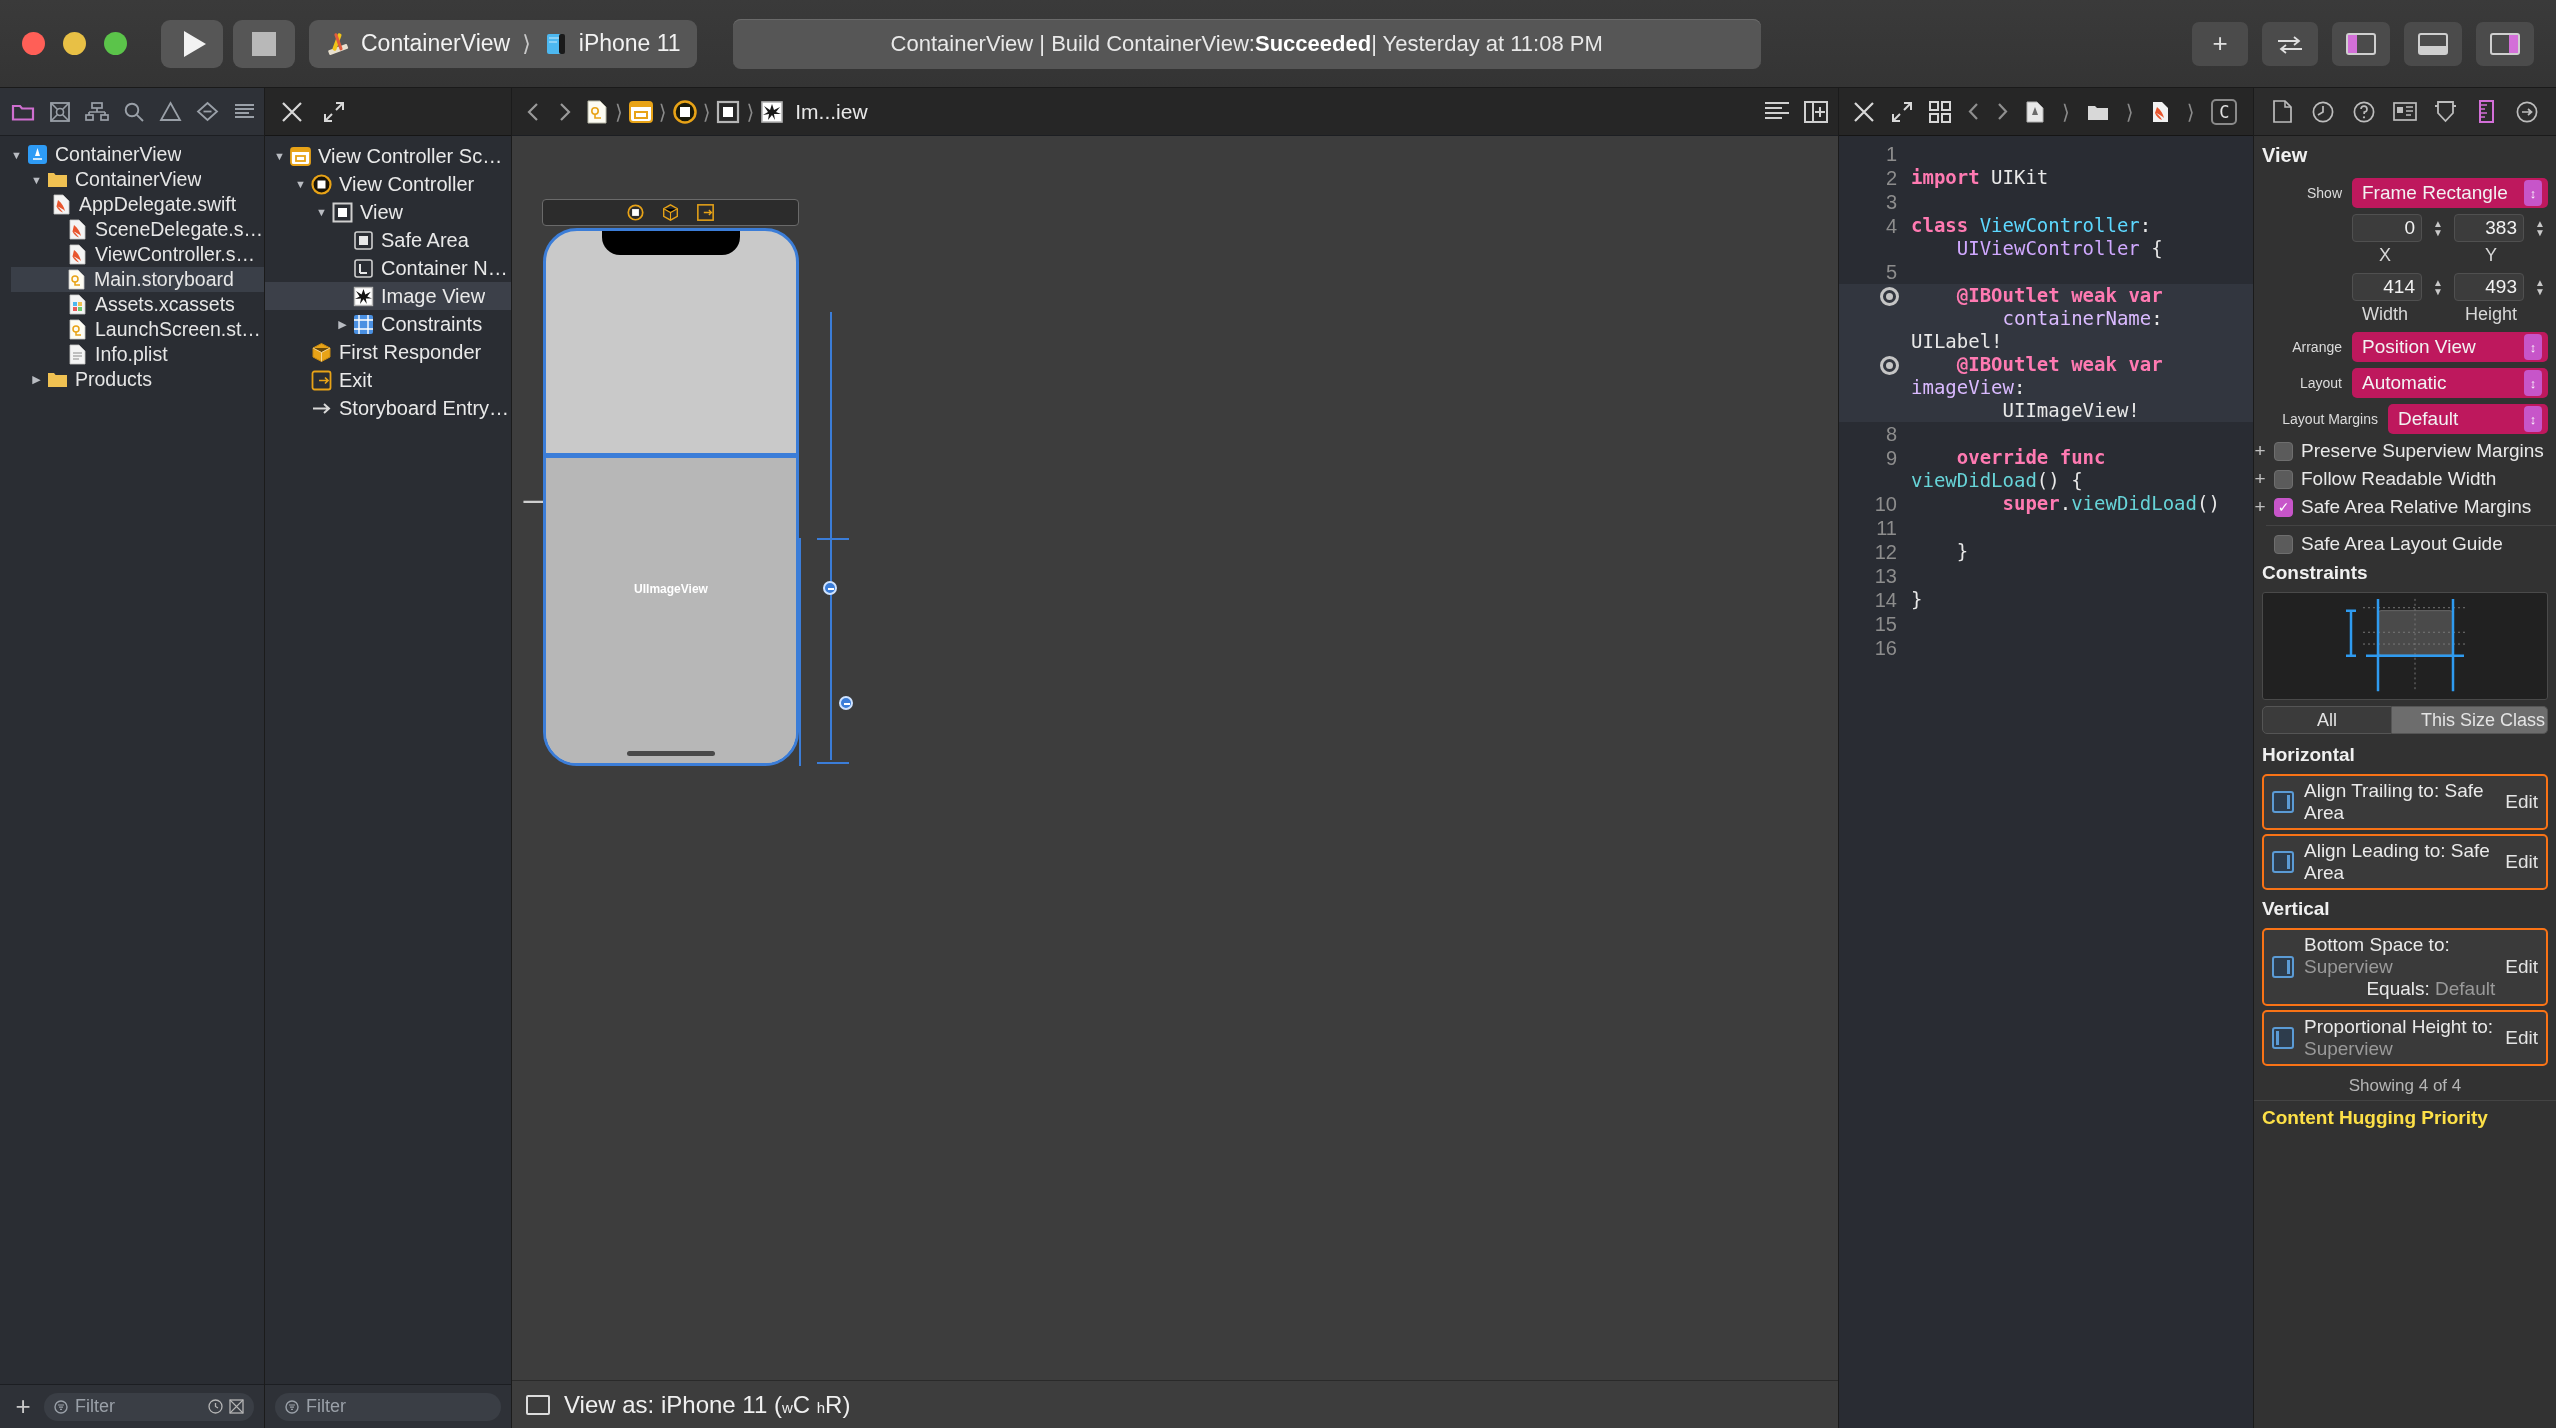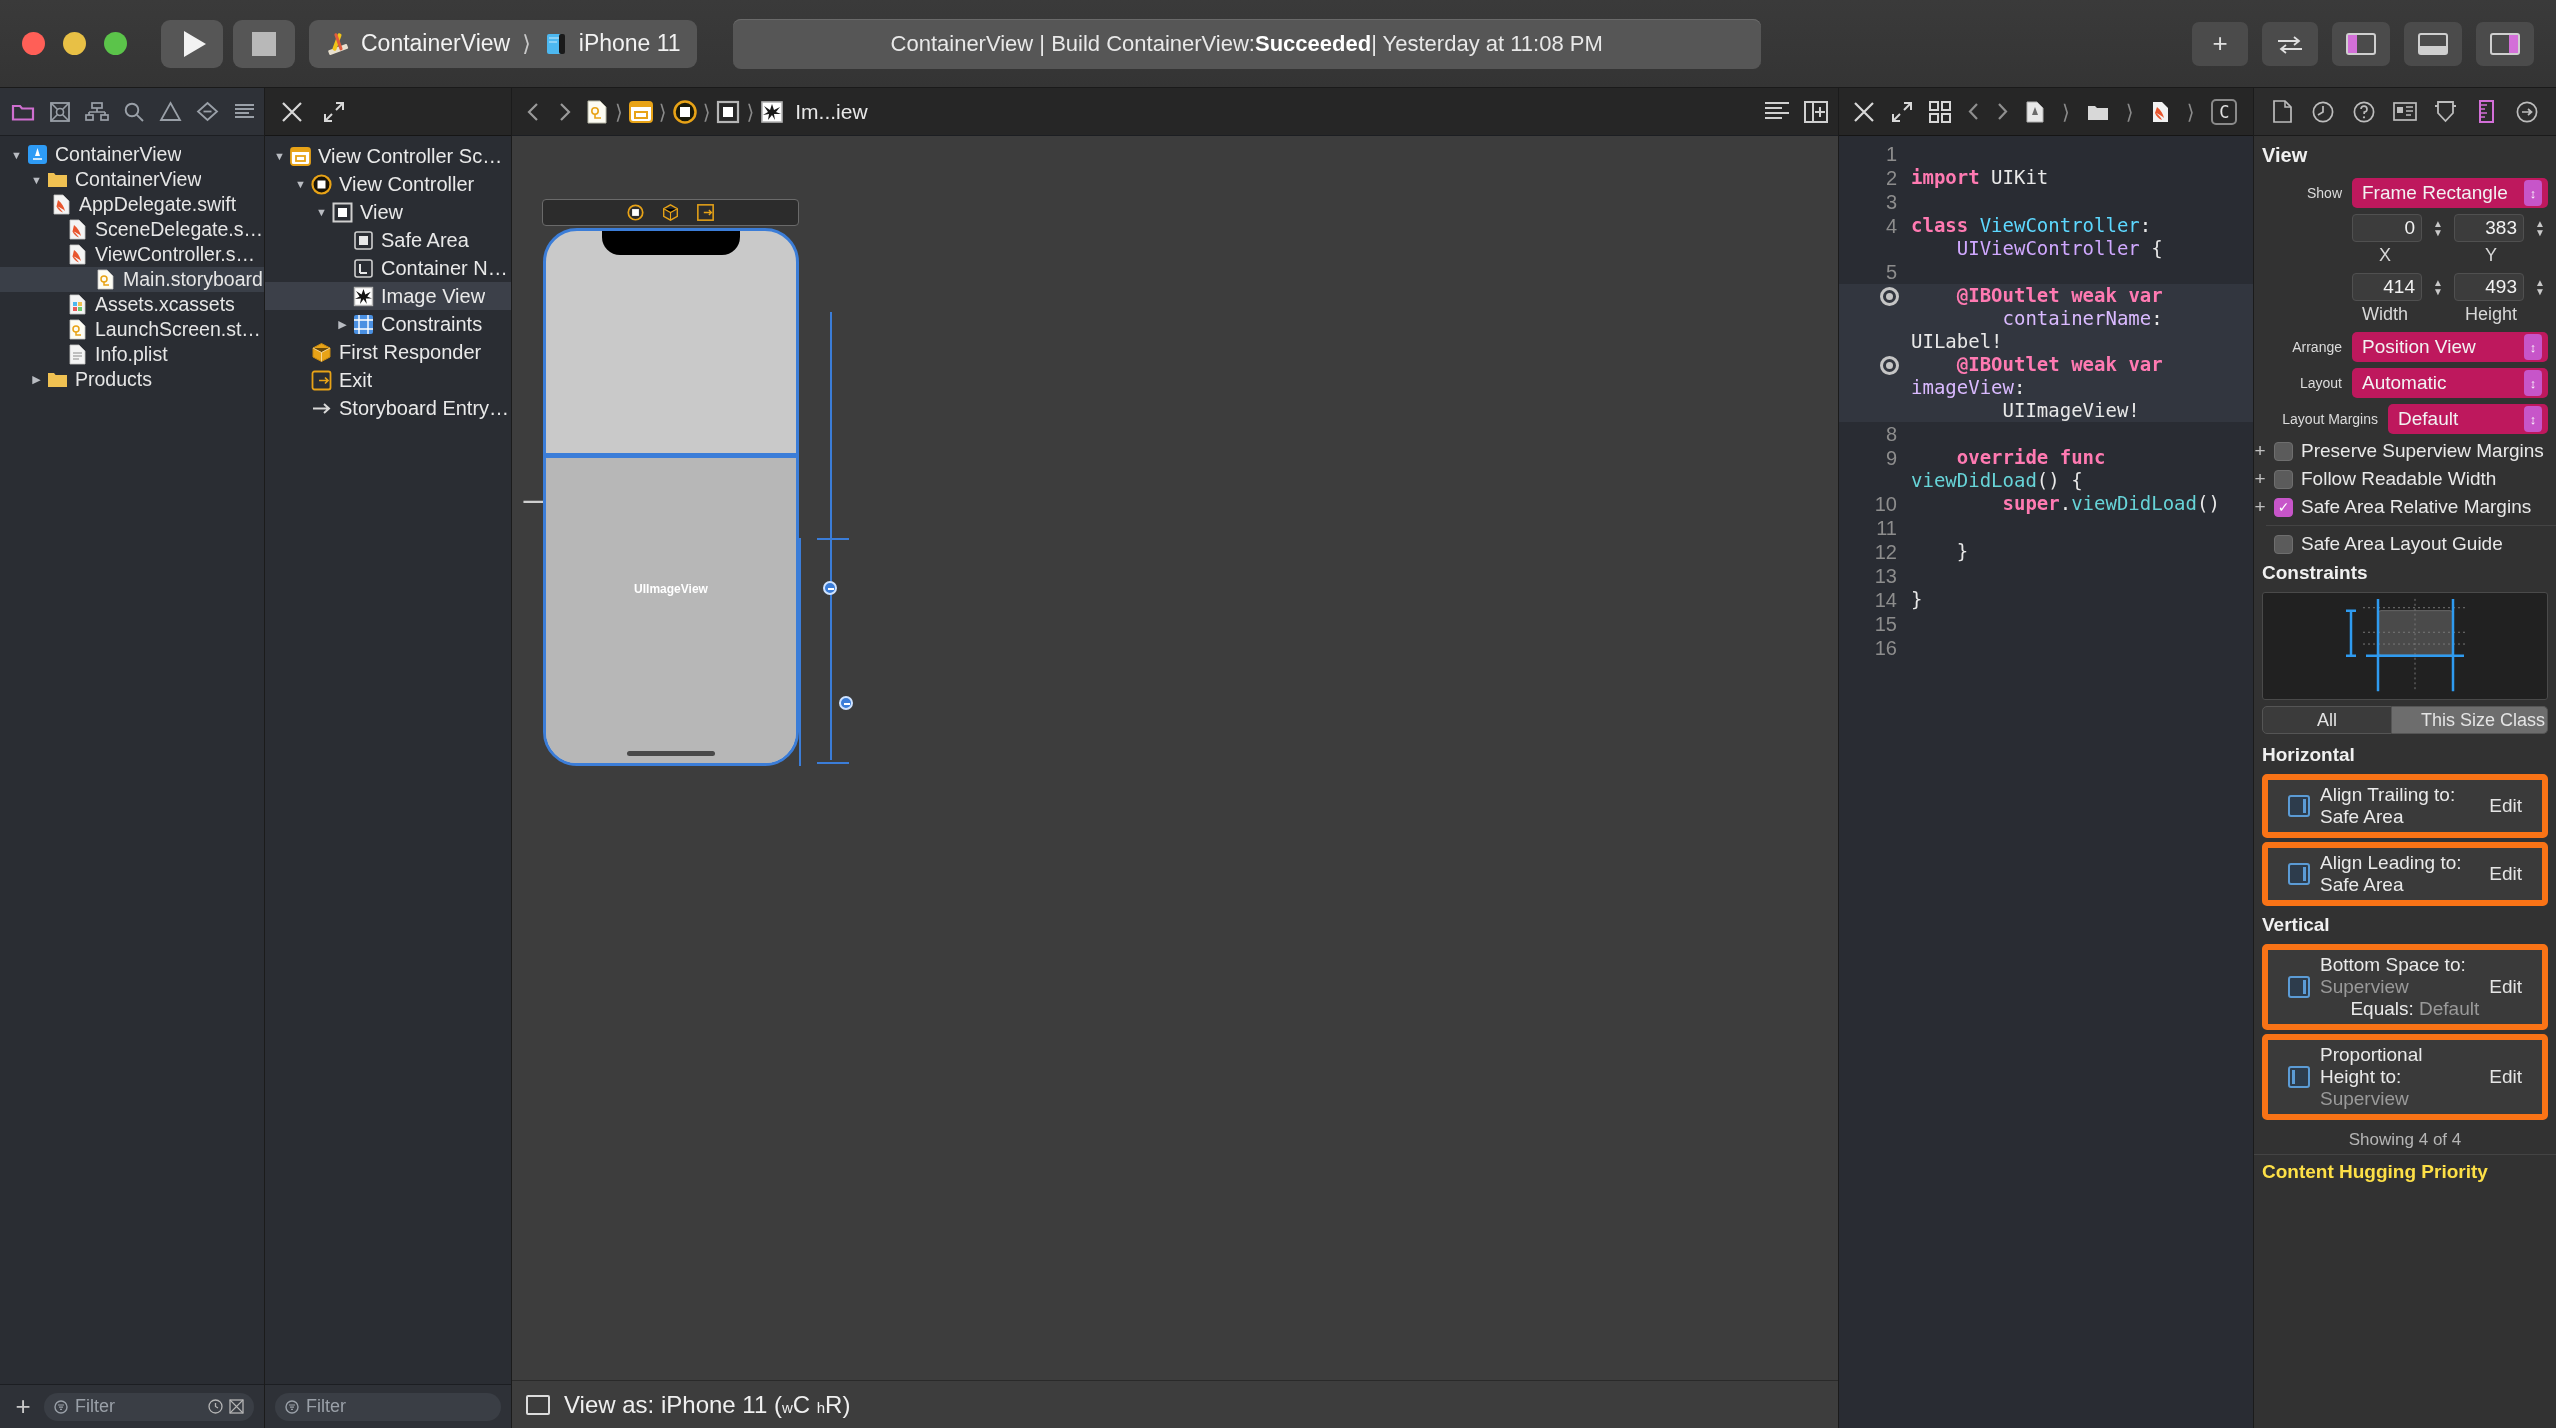--- a/index.html
+++ b/index.html
@@ -266,22 +266,22 @@
               border:1px solid #4a4a4a; border-radius:3px; position:relative; }
   .segbar { display:flex; margin: 0 8px 6px 8px; height:28px; }
   .seg { flex:1; display:flex; align-items:center; justify-content:center;
          font-size:18px; color:#e4e4e4; background:#3b3b3b; border:1px solid #555;}
   .seg.on { background:#6d6d6d; }
   .seg:first-child{border-radius:5px 0 0 5px;}
   .seg:last-child{border-radius:0 5px 5px 0; border-left:none;padding-left:27px;}
 
   .sublabel { font-size:19px; font-weight:bold; color:#f0f0f0; padding: 4px 0 4px 8px;}
   .crow {
-    margin: 4px 8px; background:#3a3a3a; border:6px solid #f97316; border-radius:5px;
-    display:flex; align-items:center; min-height: 42px; padding: 4px 20px; gap: 10px;
+    margin: 4px 8px; background:#3a3a3a; border:2px solid #f97316; border-radius:5px;
+    display:flex; align-items:center; min-height: 42px; padding: 4px 8px; gap: 10px;
   }
   .cicon { width:22px; height:22px; border:2px solid #5b9bd5; border-radius:3px; flex:0 0 22px; position:relative; background:#2d3c4c;}
   .cicon::after{content:"";position:absolute;right:2px;top:2px;bottom:2px;width:3px;background:#5b9bd5;}
   .cicon.prop::after{left:2px;right:auto;}
   .ctext { flex:1; font-size:19px; color:#eaeaea; }
   .ctext .dim { color:#9a9a9a; }
   .cedit { color:#e4e4e4; font-size:19px; }
   .showing { text-align:center; color:#b5b5b5; font-size:17px; padding:6px 0 4px;}
   .bottomsec { font-weight:bold; font-size:19px; color:#fde047; padding: 6px 0 6px 8px; border-top:1px solid #444;}
 
@@ -455,21 +455,21 @@
           <div class="row" style="padding-left: 48px;">
             <div class="tw empty"></div>
             <div class="ficon">
               <svg width="21" height="21" viewBox="0 0 21 21">
                 <path d="M3 1 H12 L18 7 V20 H3 z" fill="#f4f4f4" stroke="#c8c8c8" stroke-width="0.8"></path>
                 <path d="M7 6 C11 9 13 13 14 17 C12 15 9 13.5 6.5 12.5 C9 14.5 11 17 12 18.5 C9 17.5 6.5 15 5.5 12.5 z" fill="#e8552e"></path>
               </svg>
             </div>
             <span class="lbl">ViewController.swift</span>
           </div>
-          <div class="row sel" style="padding-left: 76px;">
+          <div class="row sel" style="padding-left: 36px; margin-left: 11px;">
             <div class="tw empty"></div>
             <div class="ficon">
               <svg width="21" height="21" viewBox="0 0 21 21">
                 <path d="M3 1 H12 L18 7 V20 H3 z" fill="#fdfcf3" stroke="#c8c8c8" stroke-width="0.8"></path>
                 <circle cx="9" cy="10" r="3" fill="none" stroke="#e8a317" stroke-width="1.5"></circle>
                 <path d="M9 13 V16 H14" stroke="#e8a317" stroke-width="1.5" fill="none"></path>
               </svg>
             </div>
             <span class="lbl">Main.storyboard</span>
           </div>

